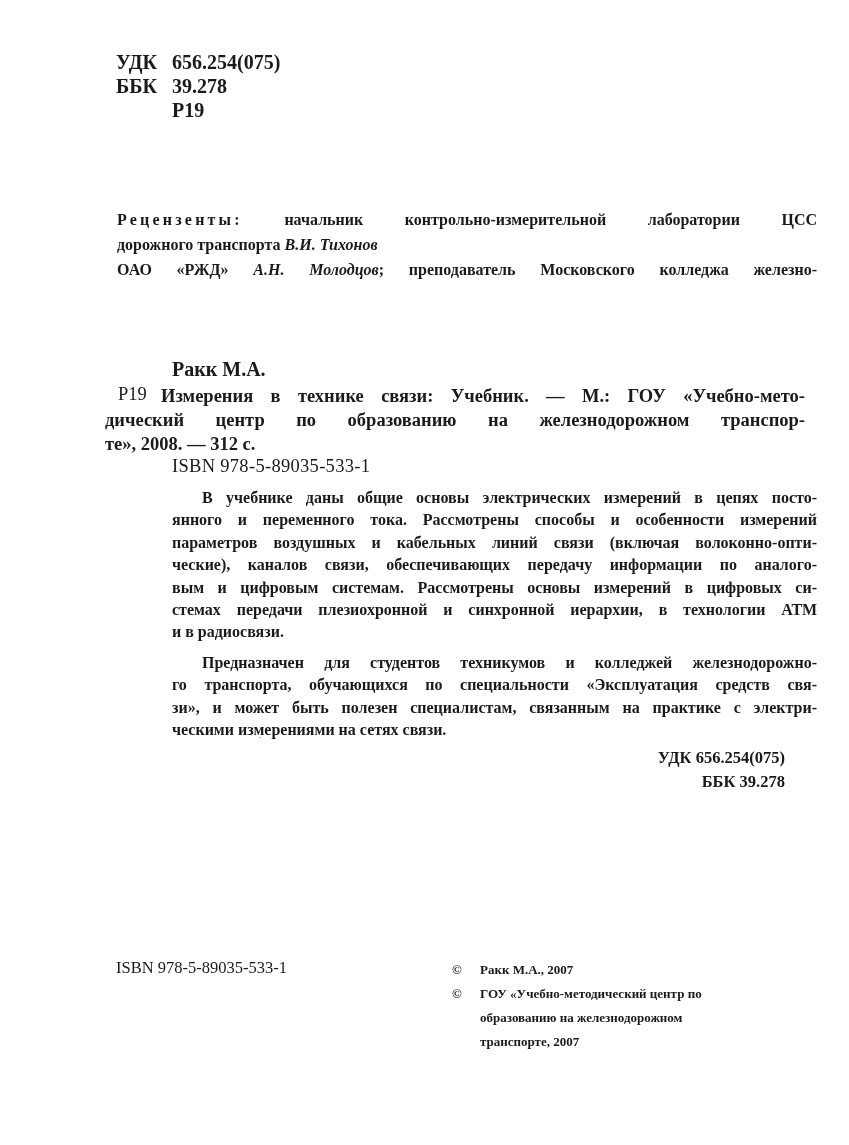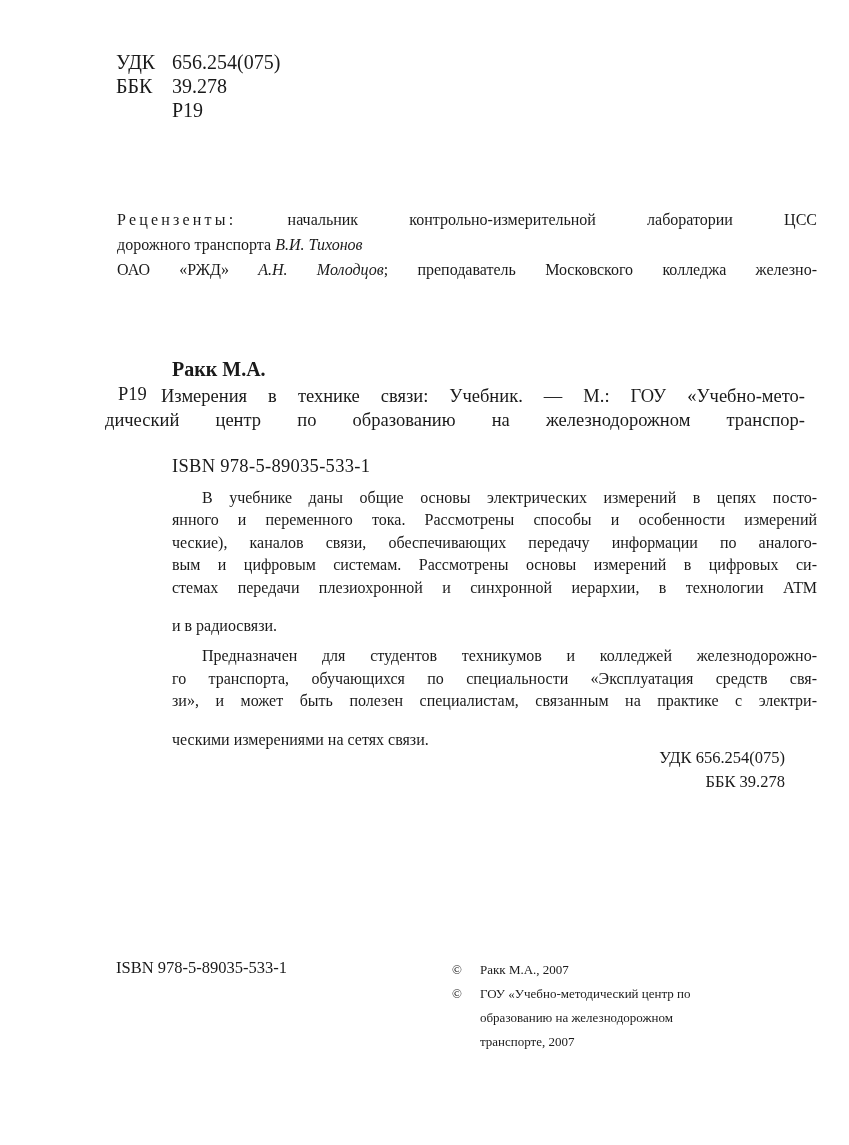--- a/index.html
+++ b/index.html
@@ -2,21 +2,21 @@
 <html><head>
 <meta charset="utf-8">
 <style>
   html, body { margin: 0; padding: 0; background: #ffffff; }
   body {
     width: 849px; height: 1145px; position: relative; overflow: hidden;
     font-family: "Liberation Serif", "DejaVu Serif", serif;
     color: #1a1a1a;
   }
   .abs { position: absolute; white-space: nowrap; }
-  .line { display: block; white-space: nowrap; }
+  .line { display: block; white-space: nowrap; font-weight: bold; }
 
   
   #classif { left: 116px; top: 50px; font-size: 20px; line-height: 24px; }
   #classif .lbl { display: inline-block; width: 56px; }
   #classif .ind { padding-left: 56px; }
 
   
   #reviewers { left: 117px; top: 183px; font-size: 16px; line-height: 25px; width: 700px; margin-top: 24px; }
   #reviewers .spaced { letter-spacing: 3.2px; }
   #reviewers .line { text-align: justify; text-align-last: justify; }
@@ -28,21 +28,21 @@
   #bbk-code { left: 118px; top: 384px; font-size: 18.5px; }
   #biblio { left: 117px; top: 384px; font-size: 18.5px; line-height: 24px; width: 700px; }
   #biblio .line { text-align: justify; text-align-last: justify; }
   #biblio .last { text-align-last: left; }
   #isbn-main { left: 172px; top: 456px; font-size: 18.5px; letter-spacing: 0.3px; }
 
   
   #annotation { left: 172px; top: 487px; width: 645px; font-size: 16px; line-height: 22.4px; }
   #annotation .line { text-align: justify; text-align-last: justify; }
   #annotation .indent { padding-left: 30px; }
-  #annotation .last { text-align-last: left; margin-top: 16px; }
+  #annotation .last { text-align-last: left; }
   #annotation .gap { height: 8px; }
 
   
   #classif-right { right: 64px; top: 746px; font-size: 16.5px; line-height: 24px; text-align: right; }
 
   
   #isbn-bottom { left: 116px; top: 958px; font-size: 16.5px; }
   #copyright { left: 452px; top: 958px; font-size: 13px; line-height: 24px; }
   #copyright .sym { display: inline-block; width: 28px; }
   #copyright .cont { padding-left: 28px; }
@@ -65,26 +65,28 @@
   <div class="line"><span class="spaced">Рецензенты:</span><span> начальник контрольно-измерительной лаборатории ЦСС</span></div>
   <div class="line last"><span>дорожного транспорта </span><span class="it">В.И. Тихонов</span></div>
   <div class="line"><span>ОАО «РЖД» </span><span class="it">А.Н. Молодцов</span><span>; преподаватель Московского колледжа железно-</span></div>
 </div>
 
 <div id="author" class="abs">Ракк М.А.</div>
 <div id="bbk-code" class="abs">Р19</div>
 <div id="biblio" class="abs" style="left:160px; width:645px;">
   <div class="line" style="margin-left:-55px; padding-left:56px;"><span>Измерения в технике связи: Учебник. — М.: ГОУ «Учебно-мето-</span></div>
   <div class="line" style="margin-left:-55px;">дический центр по образованию на железнодорожном транспор-</div>
+  <div class="line last" style="margin-left:-55px;">те», 2008. — 312 с.</div>
 </div>
 <div id="isbn-main" class="abs">ISBN  978-5-89035-533-1</div>
 
 <div id="annotation" class="abs">
   <div class="line indent">В учебнике даны общие основы электрических измерений в цепях посто-</div>
   <div class="line">янного и переменного тока. Рассмотрены способы и особенности измерений</div>
+  <div class="line">параметров воздушных и кабельных линий связи (включая волоконно-опти-</div>
   <div class="line">ческие), каналов связи, обеспечивающих передачу информации по аналого-</div>
   <div class="line">вым и цифровым системам. Рассмотрены основы измерений в цифровых си-</div>
   <div class="line">стемах передачи плезиохронной и синхронной иерархии, в технологии АТМ</div>
   <div class="line last">и в радиосвязи.</div>
   <div class="gap"></div>
   <div class="line indent">Предназначен для студентов техникумов и колледжей железнодорожно-</div>
   <div class="line">го транспорта, обучающихся  по специальности «Эксплуатация средств свя-</div>
   <div class="line">зи», и может быть полезен специалистам, связанным на практике с электри-</div>
   <div class="line last">ческими измерениями на сетях связи.</div>
 </div>

